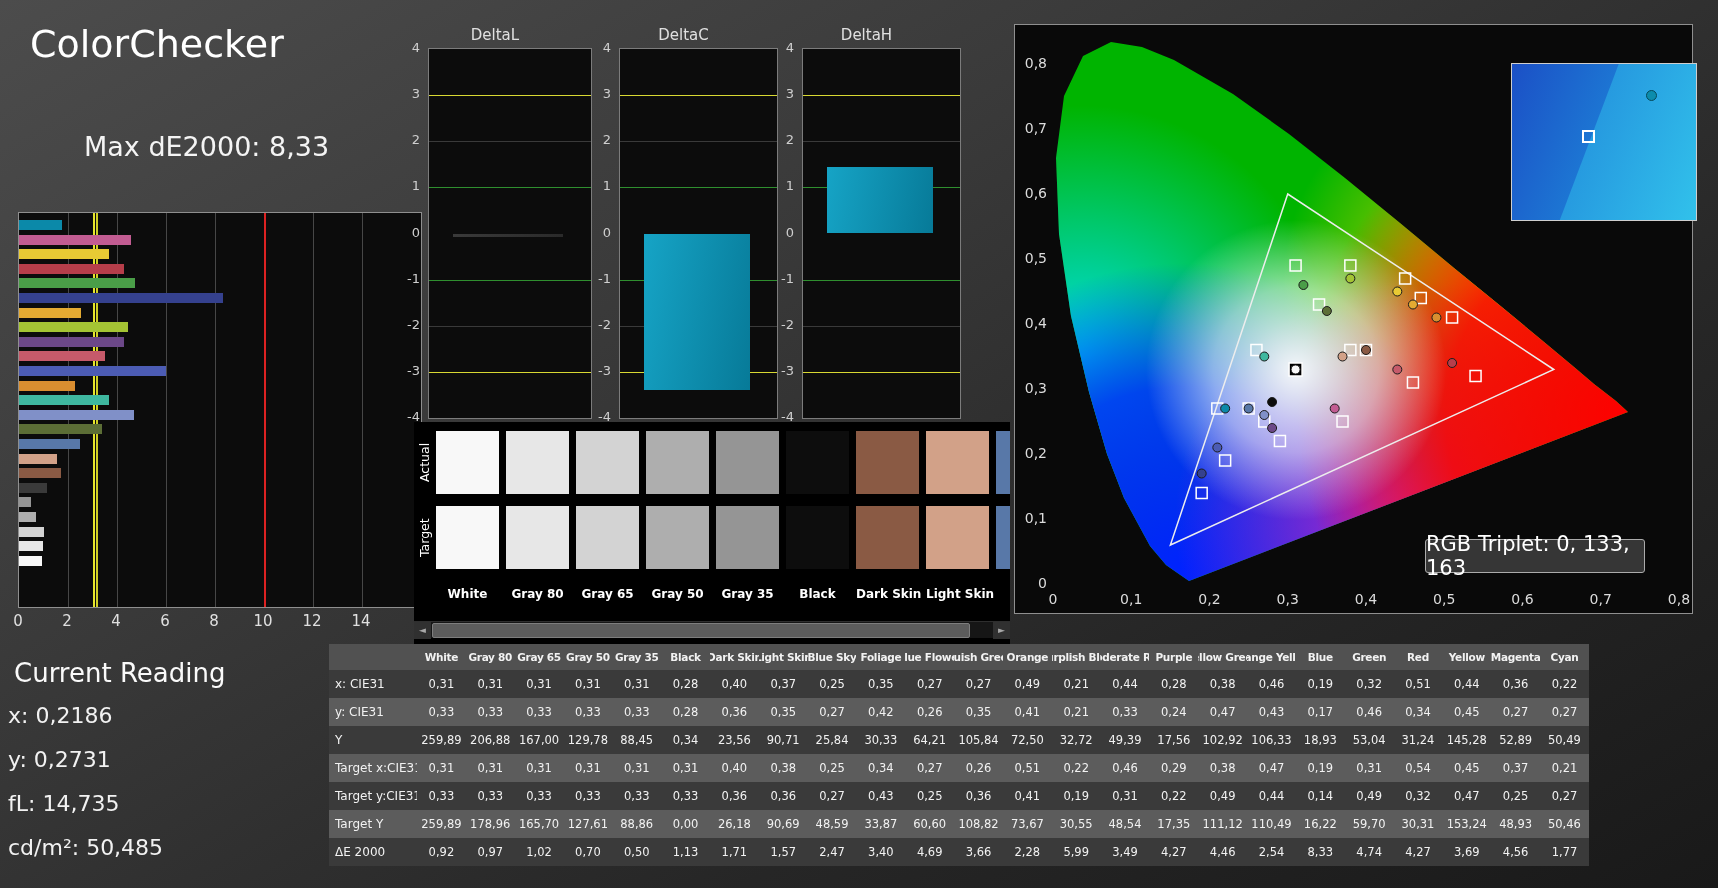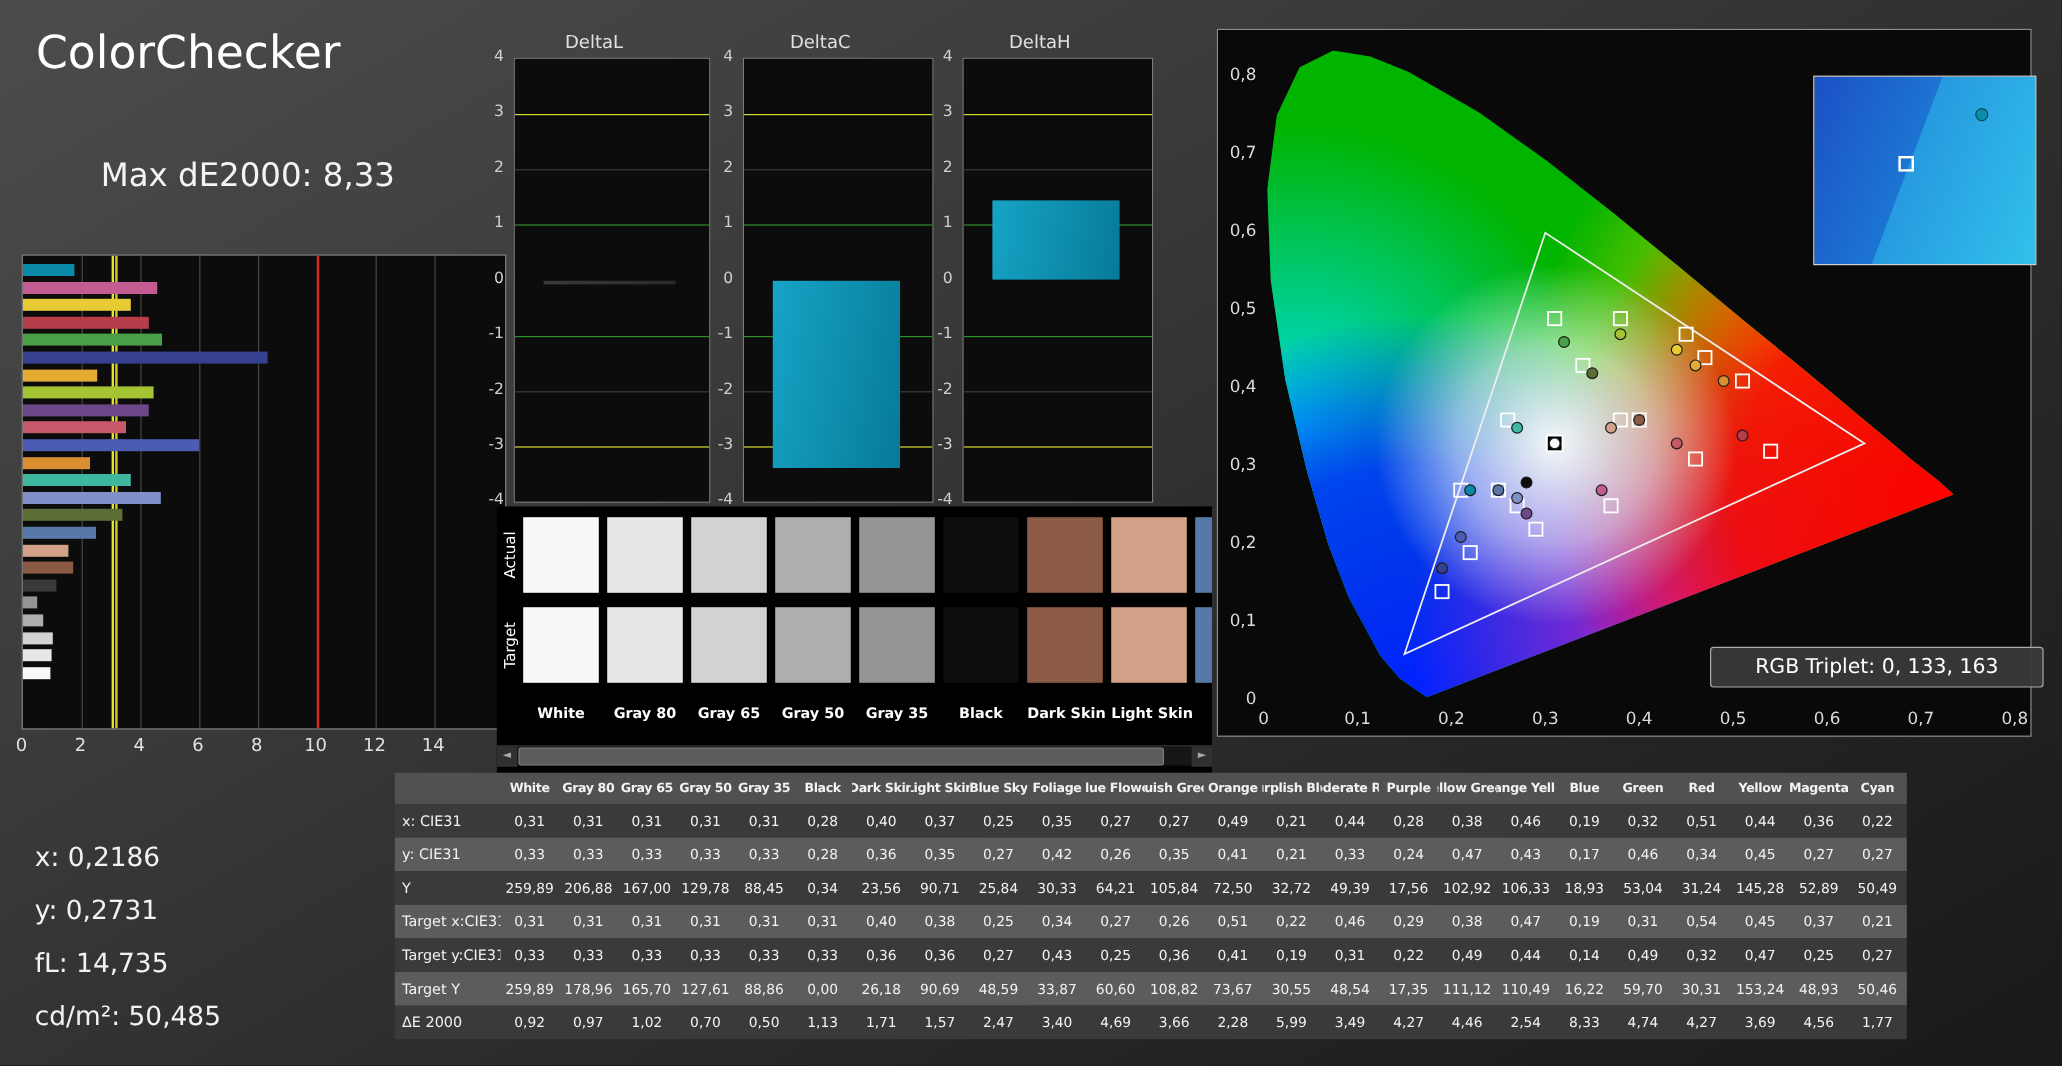--- a/index.html
+++ b/index.html
@@ -44,26 +44,26 @@
   .cie { left:1014px; top:24px; width:679px; height:590px; background:#090909; border:1px solid #8f8f8f; }
   .cie-title { position:absolute; top:8px; left:0; right:0; text-align:center; font-size:15px; color:#ececec; }
   .cie-xt { position:absolute; top:566px; width:32px; text-align:center; font-size:14px; color:#dcdcdc; }
   .cie-yt { position:absolute; left:2px; width:30px; text-align:right; font-size:14px; color:#dcdcdc; }
   .inset { position:absolute; left:496px; top:38px; width:186px; height:158px; border:1px solid #cfcfcf;
     background:linear-gradient(112deg,#1b50c6 0%,#1d7ed6 55%,#21b2e4 100%); overflow:hidden; }
   .inset::after { content:""; position:absolute; inset:0; clip-path:polygon(58% 0,100% 0,100% 100%,26% 100%);
     background:linear-gradient(112deg,#1f86da 0%,#34c4ec 100%); opacity:.85; }
   .inset-square { position:absolute; left:70px; top:66px; width:13px; height:13px; border:2px solid #fff; z-index:2; }
   .inset-dot { position:absolute; left:134px; top:26px; width:11px; height:11px; border-radius:50%; background:#0c8cac; border:1px solid #064a5a; z-index:2; }
-  .rgbbox { position:absolute; left:410px; top:514px; width:278px; height:34px; background:rgba(58,58,58,.93);
-    border:1px solid #ababab; border-radius:3px; display:flex; align-items:center; justify-content:center; font-size:17px; color:#fff; }
+  .rgbbox { position:absolute; left:410px; top:514px; width:220px; height:34px; background:rgba(58,58,58,.93);
+    border:1px solid #ababab; border-radius:3px; display:flex; align-items:center; justify-content:center; font-size:21px; color:#fff; }
 
   
   .cr-title { left:14px; top:658px; font-size:26px; color:#fafafa; }
-  .cr-line { left:29px; font-size:22px; color:#f2f2f2; }
+  .cr-line { left:8px; font-size:22px; color:#f2f2f2; }
 
   
   .rtable { left:329px; top:644px; width:1260px; }
   .trow { display:flex; height:28px; }
   .trow.thead { height:26px; background:#515151; }
   .trow.rA { background:#3a3a3a; }
   .trow.rB { background:#5c5c5c; }
   .tcell { flex:1 1 0; display:flex; align-items:center; justify-content:center; font-size:11.5px; color:#f2f2f2; white-space:nowrap; overflow:hidden; }
   .thead .tcell { font-size:10.5px; font-weight:bold; letter-spacing:-0.3px; }
   .tlabel { flex:0 0 88px; justify-content:flex-start; padding-left:6px; font-size:12px; }
@@ -339,20 +339,21 @@
       <div class="cie-yt" style="top: 485px;">0,1</div>
       <div class="cie-yt" style="top: 420px;">0,2</div>
       <div class="cie-yt" style="top: 355px;">0,3</div>
       <div class="cie-yt" style="top: 290px;">0,4</div>
       <div class="cie-yt" style="top: 225px;">0,5</div>
       <div class="cie-yt" style="top: 160px;">0,6</div>
       <div class="cie-yt" style="top: 95px;">0,7</div>
       <div class="cie-yt" style="top: 30px;">0,8</div>
     </div>
 
+  <div class="abs cr-title">Current Reading</div>
   <div class="abs cr-line" style="top:703px;">x: 0,2186</div>
   <div class="abs cr-line" style="top:747px;">y: 0,2731</div>
   <div class="abs cr-line" style="top:791px;">fL: 14,735</div>
   <div class="abs cr-line" style="top:835px;">cd/m²: 50,485</div>
 
   <div class="abs rtable">
       <div class="trow thead">
         <div class="tcell tlabel"></div>
         <div class="tcell">White</div>
         <div class="tcell">Gray 80</div>

